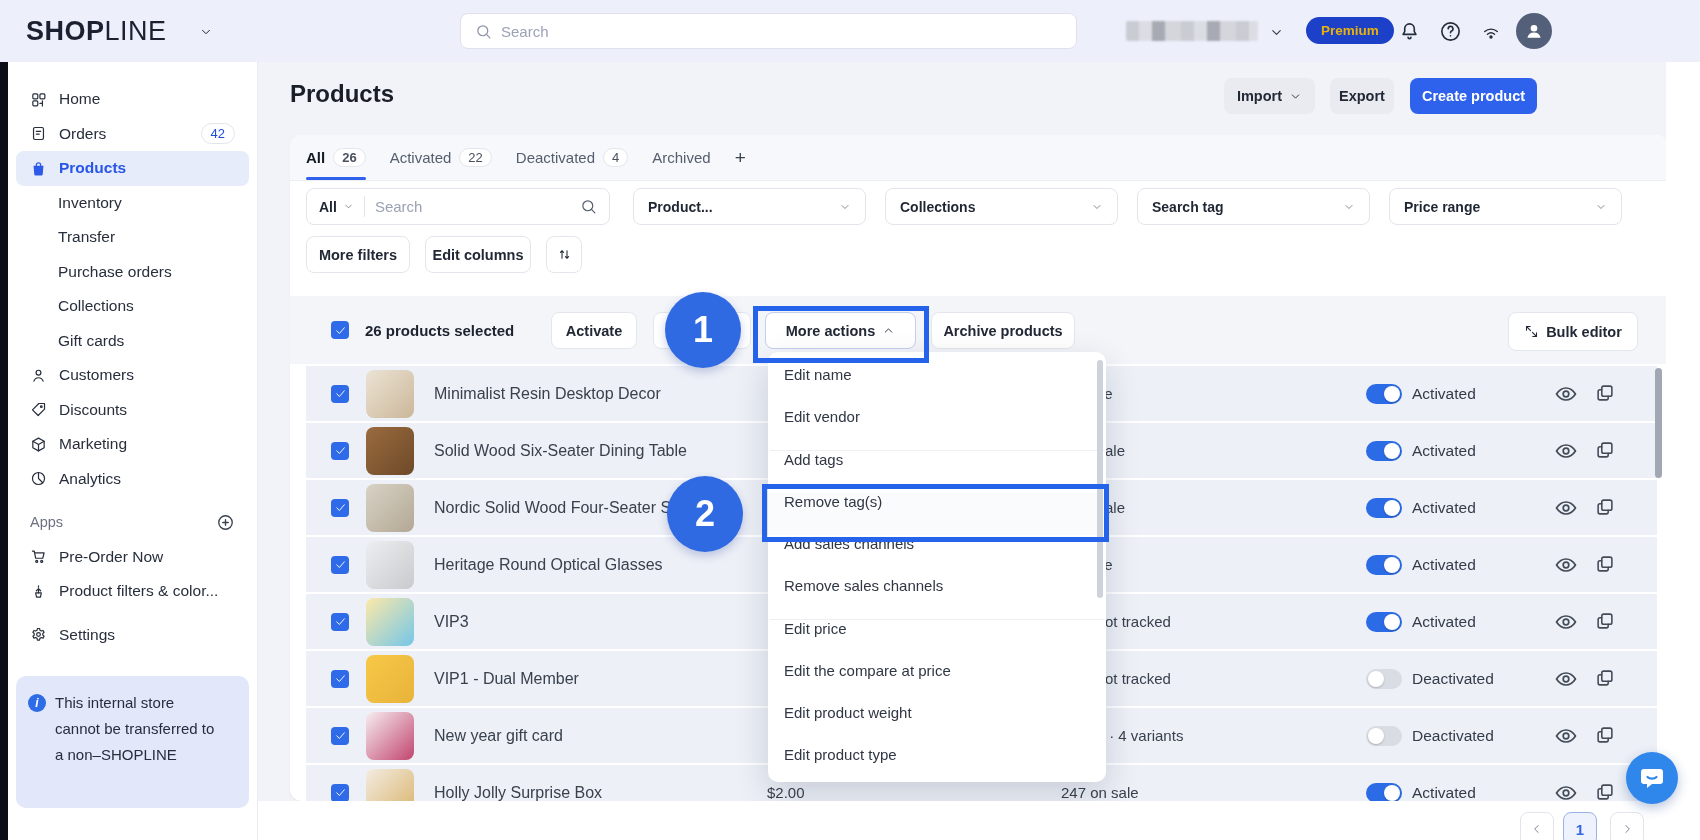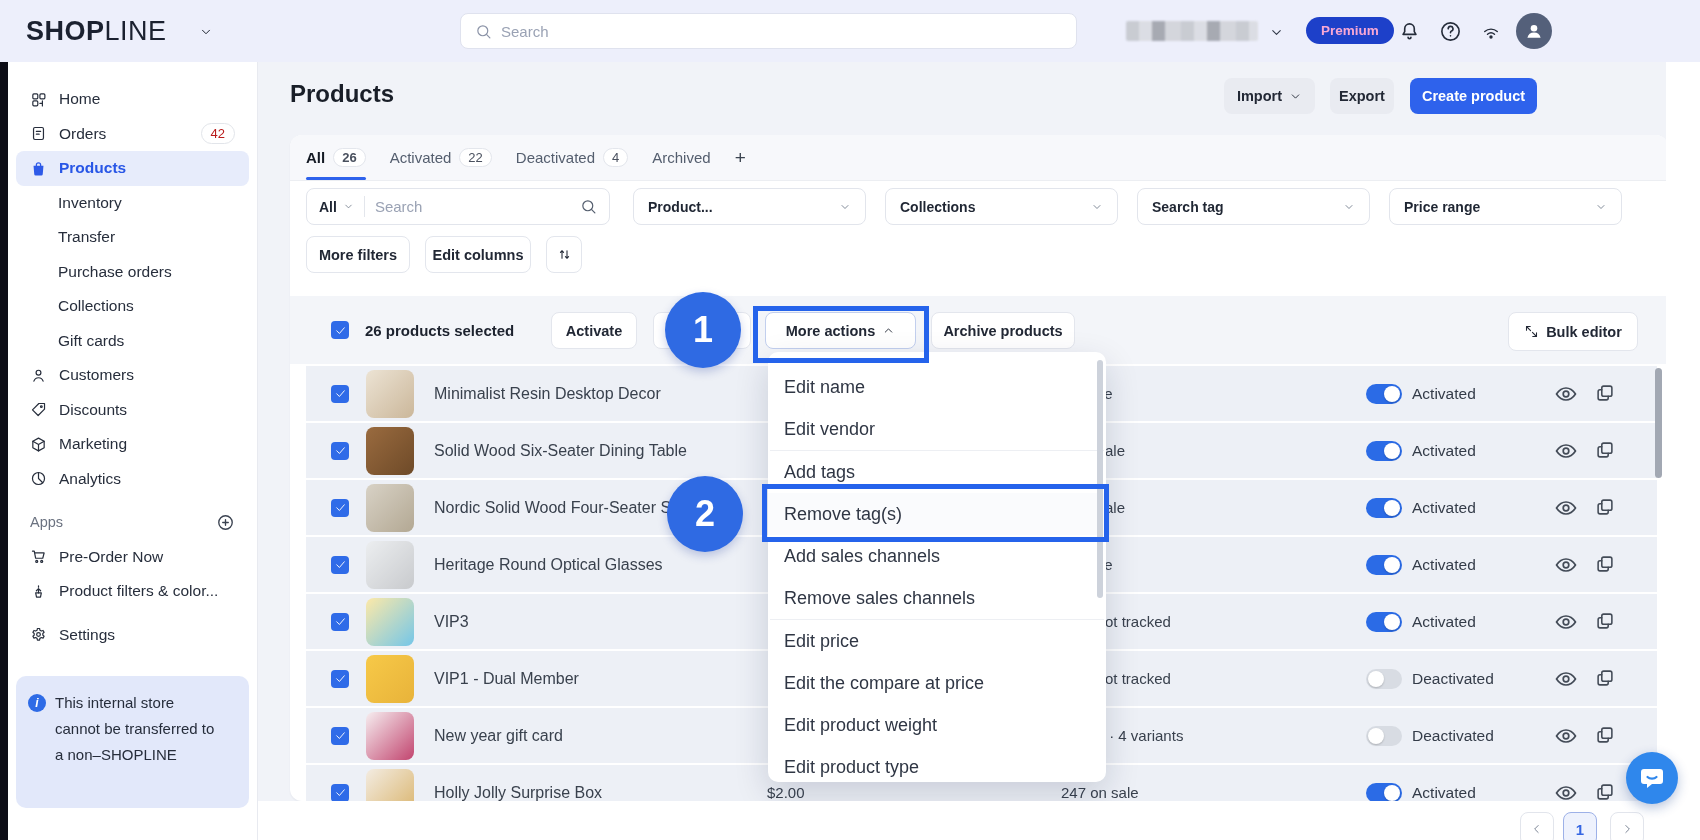--- a/index.html
+++ b/index.html
@@ -10,36 +10,36 @@
   #hdr{left:0;top:0;width:1700px;height:62px;background:#edeffb;}
   #logo{left:26px;top:16px;display:flex;align-items:center;gap:32px;cursor:pointer;}
   #logo .l1{font-size:27px;font-weight:800;letter-spacing:.5px;color:#1b2130;}
   #logo .l2{font-weight:300;}
   #hsearch{left:460px;top:13px;width:617px;height:36px;background:#fff;border:1px solid #dfe2ee;
            border-radius:8px;display:flex;align-items:center;padding:0 14px;box-sizing:border-box;gap:9px;}
   #hsearch .ph{color:#9aa2b4;font-size:15px;}
   #storename{left:1126px;top:21px;width:132px;height:20px;border-radius:2px;filter:blur(1px);opacity:.85;
     background:repeating-linear-gradient(90deg,#c3c6cc 0 13px,#d9dbe0 13px 26px,#9b9ea6 26px 39px,#d0d2d7 39px 55px);}
   #storechev{left:1269px;top:25px;color:#323949;}
-  #premium{left:1306px;top:17px;height:27px;padding:0 15px;background:#1d40c9;color:#f9a8d4;border-radius:999px;
+  #premium{left:1306px;top:17px;height:27px;padding:0 15px;background:#1d40c9;color:#eab308;border-radius:999px;
            display:flex;align-items:center;font-size:13.5px;font-weight:600;cursor:pointer;}
   .hic{color:#252c3a;cursor:pointer;}
   #avatar{left:1516px;top:13px;width:36px;height:36px;border-radius:50%;background:#54607a;display:flex;
           align-items:center;justify-content:center;cursor:pointer;}
   
   #edge{left:0;top:62px;width:8px;height:778px;background:#0c0d16;}
   #side{left:8px;top:62px;width:250px;height:778px;background:#fff;border-right:1px solid #e8eaf0;
         box-sizing:border-box;padding-top:20px;}
   .sit{height:34.5px;display:flex;align-items:center;padding:0 14px;margin:0 8px;border-radius:8px;
        font-size:15.5px;color:#272e3c;cursor:pointer;gap:12px;}
   .sit .lbl{white-space:nowrap;}
   .sit.sub{padding-left:42px;}
   .sit.active{background:#e7ecfb;color:#2856e6;font-weight:600;}
   .sbadge{margin-left:auto;background:#fff;border:1px solid #e2e5ea;border-radius:999px;font-size:13px;
-          color:#b91c1c;padding:2px 9px;text-align:center;}
+          color:#1d4ed8;padding:2px 9px;text-align:center;}
   .apps-row{margin-top:9px;height:34.5px;display:flex;align-items:center;padding:0 22px;color:#6b7280;
             font-size:14.5px;}
   .apps-row .plus{margin-left:auto;color:#3a4250;cursor:pointer;display:flex;}
   #notice{margin:24px 8px 0;background:#e2e8fa;border-radius:10px;padding:14px 12px 40px;display:flex;gap:9px;}
   #notice .txt{font-size:15px;line-height:26px;color:#262d3b;}
   .info-ic{width:18px;height:18px;border-radius:50%;background:#2e6be6;color:#fff;font-size:12px;font-weight:700;
            display:flex;align-items:center;justify-content:center;flex:none;margin-top:4px;font-style:italic;}
   
   #ptitle{left:290px;top:80px;font-size:24px;font-weight:700;color:#191e28;}
   .btn{display:flex;align-items:center;justify-content:center;gap:7px;background:#fff;border:1px solid #e3e6ed;
@@ -88,21 +88,21 @@
               box-shadow:0 1px 2px rgba(0,0,0,.2);}
   .tgl.on{background:#2b6be6;}
   .tgl.on::after{left:auto;right:2px;}
   .stat{position:absolute;left:1106px;top:0;height:55px;display:flex;align-items:center;font-size:15.5px;color:#343c49;}
   .rowic{position:absolute;top:16px;color:#434b57;cursor:pointer;}
   .rowic.eye{left:1248px;}
   .rowic.copy{left:1288px;}
   
   #menu{left:768px;top:352px;width:338px;height:430px;background:#fff;border-radius:10px;z-index:30;
         box-shadow:0 12px 34px rgba(15,25,60,.16);padding-top:14px;box-sizing:border-box;overflow:hidden;}
-  .mitem{height:42px;display:flex;align-items:center;padding:0 16px;font-size:18px;color:#2f3644;cursor:pointer;}
+  .mitem{height:42px;display:flex;align-items:flex-start;padding:0 16px;font-size:15px;color:#2f3644;cursor:pointer;}
   .mitem.hl{background:#fafbfd;}
   .menu-divider{height:1px;background:#edeff3;margin:0 2px;}
   #mscroll{left:1097px;top:360px;width:6px;height:238px;background:#cdd2db;border-radius:3px;z-index:31;cursor:pointer;}
   
   .annbox{border:5px solid #2563eb;box-sizing:border-box;z-index:40;pointer-events:none;}
   #ann1{left:753px;top:306px;width:176px;height:57px;}
   #ann2{left:762px;top:484px;width:347px;height:58px;}
   .anncircle{width:76px;height:76px;border-radius:50%;background:#2f6ae3;color:#fff;display:flex;align-items:center;
              justify-content:center;font-size:36px;font-weight:700;z-index:50;box-shadow:0 4px 10px rgba(30,60,160,.25);}
   #circ1{left:665px;top:292px;}

